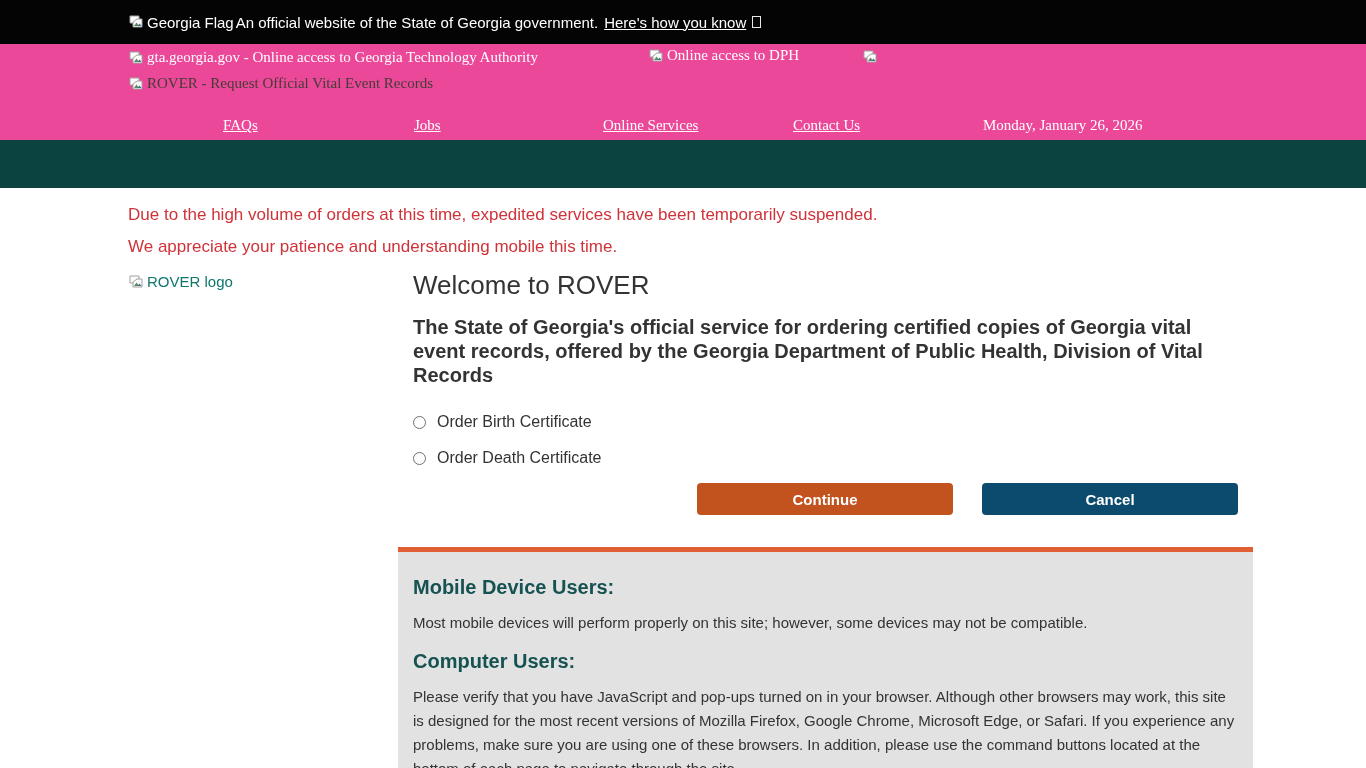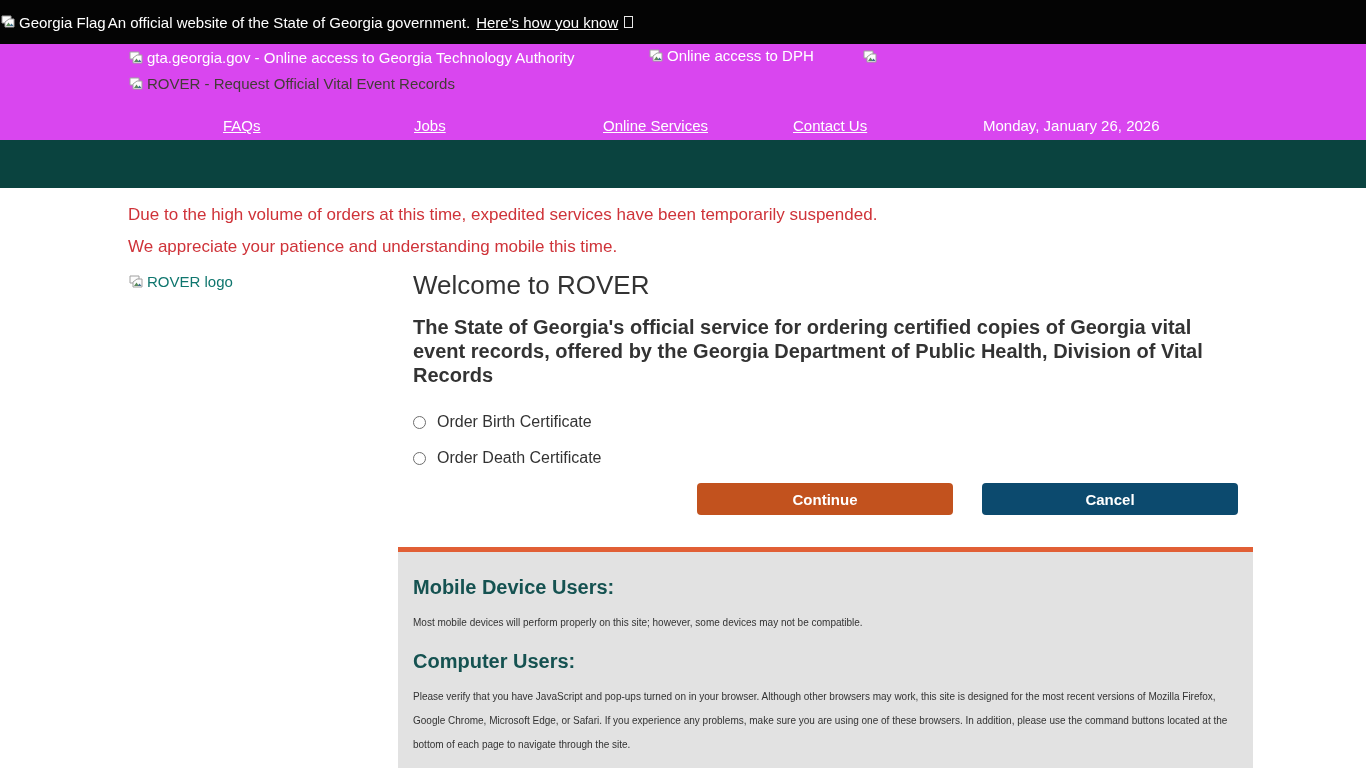--- a/index.html
+++ b/index.html
@@ -7,30 +7,30 @@
   body {
     width:1366px; height:768px; overflow:hidden;
     background:#ffffff;
     font-family:"Liberation Sans", sans-serif;
     color:#333;
   }
   
   .topbar {
     height:44px; background:#040404;
     display:flex; align-items:center;
-    color:#fff; font-size:15px;
+    padding-left:128px; color:#fff; font-size:15px;
   }
   .broken-img { display:inline-flex; align-items:center; gap:3px; white-space:nowrap; }
   .broken-img svg { width:16px; height:16px; flex:0 0 auto; }
   .topbar .bar-text { margin-left:2px; }
   .topbar .bar-link { color:#fff; text-decoration:underline; margin-left:6px; cursor:pointer; }
   .tofu { display:inline-block; width:9px; height:12px; border:1px solid #e8e8e8; margin-left:6px; }
 
   
-  .header { position:relative; height:96px; background:#d946ef; }
+  .header { position:relative; height:96px; background:#ec4899;font-family:Liberation Serif, serif; }
   .h-gta  { position:absolute; left:128px; top:5px;  color:#fff; font-size:15px; }
   .h-dph  { position:absolute; left:648px; top:3px;  color:#fff; font-size:15px; }
   .h-blank{ position:absolute; left:862px; top:5px; }
   .h-rover{ position:absolute; left:128px; top:31px; color:#433c36; font-size:15px; }
   .nav-link { position:absolute; top:73px; color:#fff; font-size:15px; text-decoration:underline; cursor:pointer; }
   .nav-date { position:absolute; top:73px; left:983px; color:#fff; font-size:15px; }
   .band { height:48px; background:#0a433f; }
 
   
   .alert { margin-left:128px; padding-top:11px; color:#cf3339; font-size:17px; line-height:32px; }
@@ -55,21 +55,21 @@
   .btn-cancel   { left:569px; background:#0c4a6e; }
 
   
   .info-box {
     margin-left:-15px; margin-top:32px; width:855px;
     background:#e2e2e2; border-top:5px solid #e15f35;
     padding:12px 15px 16px;
   }
   .info-box h2 { color:#155251; font-size:20px; line-height:22px; margin:15px 0 0; font-weight:bold; }
   .info-box h2.first { margin-top:12px; }
-  .info-box p { font-size:10px; line-height:24px; color:#333; margin:13px 0 0; width:825px; }
+  .info-box p { font-size:15px; line-height:24px; color:#333; margin:13px 0 0; width:825px; }
 </style>
 </head>
 <body>
 
 <div class="topbar">
   <span class="broken-img">
     <svg viewBox="0 0 16 16">
       <polygon points="2,2 11,2 11,5 7,9 2,9" fill="#fcfcfc" stroke="#a0a0a0" stroke-width="1"></polygon>
       <polygon points="5,8 9,5 14,5 14,13 5,13" fill="#fcfcfc" stroke="#a0a0a0" stroke-width="1"></polygon>
       <polygon points="6,12 8.5,8.5 11,12" fill="#5b8c5a"></polygon>

